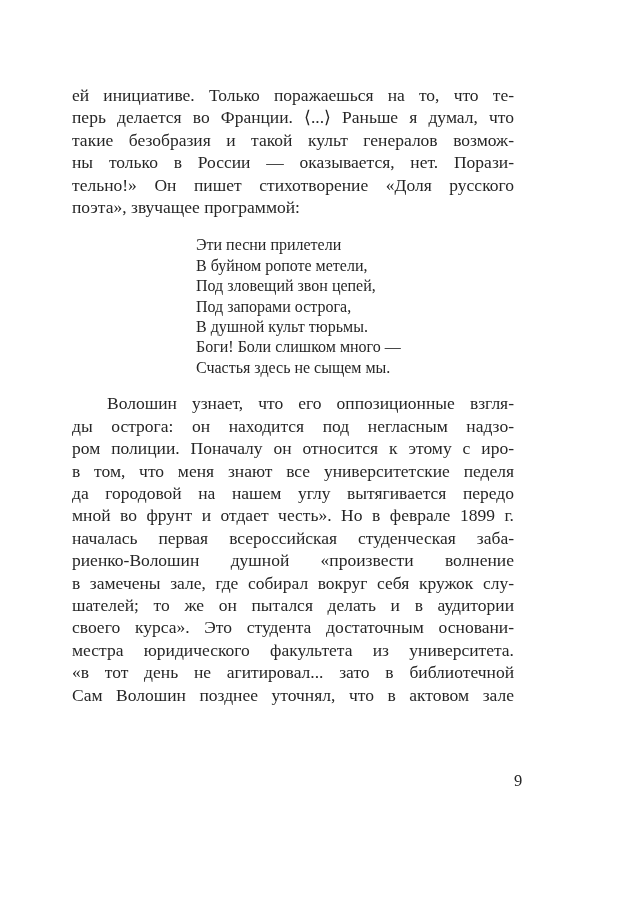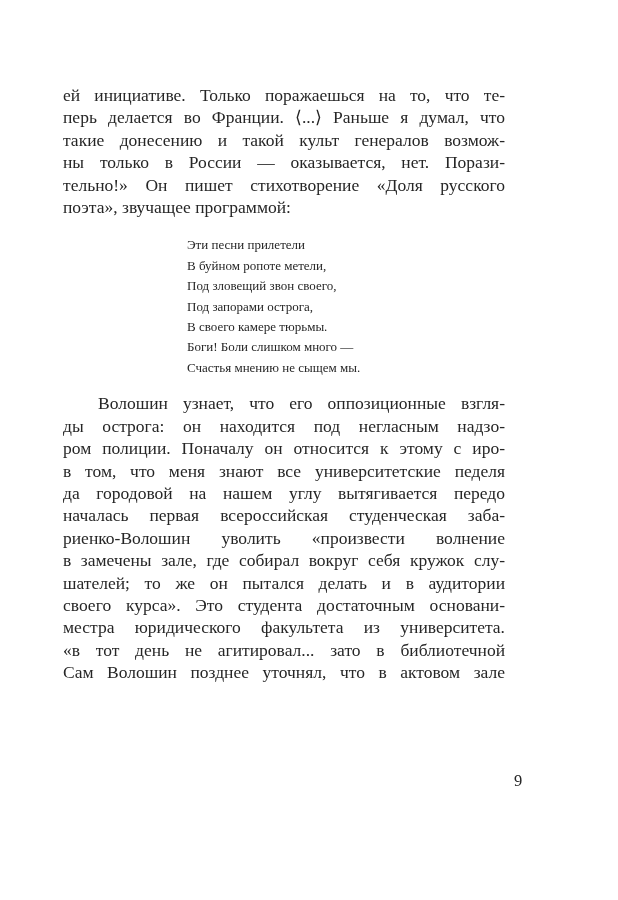--- a/index.html
+++ b/index.html
@@ -11,21 +11,21 @@
     position: relative;
     width: 618px;
     height: 900px;
     background: #ffffff;
     font-family: "Liberation Serif", serif;
     color: #262626;
     overflow: hidden;
   }
   .text-block {
     position: absolute;
-    left: 63px;
+    left: 72px;
     top: 84px;
     width: 442px;
   }
   .para {
     margin: 0;
     padding: 0;
   }
   .line {
     font-size: 17.5px;
     line-height: 22.4px;
@@ -36,21 +36,21 @@
   .line.noflush {
     text-align-last: left;
   }
   .para2 .line.first {
     text-indent: 35px;
   }
   .poem {
     margin: 17px 0 14px 124px;
   }
   .poem .pline {
-    font-size: 13px;
+    font-size: 16px;
     line-height: 20.4px;
     text-align: left;
   }
   .page-number {
     position: absolute;
     left: 514px;
     top: 770px;
     font-size: 16.5px;
     line-height: 22px;
     color: #262626;
@@ -58,44 +58,45 @@
 </style>
 </head>
 <body>
 
 <div class="page">
   <div class="text-block">
 
     <div class="para para1">
       <div class="line">ей инициативе. Только поражаешься на то, что те-</div>
       <div class="line">перь делается во Франции. ⟨...⟩ Раньше я думал, что</div>
-      <div class="line">такие донесению и такой культ генералов возмож-</div>
+      <div class="line">такие безобразия и такой культ генералов возмож-</div>
       <div class="line">ны только в России — оказывается, нет. Порази-</div>
       <div class="line">тельно!» Он пишет стихотворение «Доля русского</div>
       <div class="line noflush">поэта», звучащее программой:</div>
     </div>
 
     <div class="poem">
       <div class="pline">Эти песни прилетели</div>
       <div class="pline">В буйном ропоте метели,</div>
-      <div class="pline">Под зловещий звон своего,</div>
+      <div class="pline">Под зловещий звон цепей,</div>
       <div class="pline">Под запорами острога,</div>
-      <div class="pline">В своего камере тюрьмы.</div>
+      <div class="pline">В душной культ тюрьмы.</div>
       <div class="pline">Боги! Боли слишком много —</div>
-      <div class="pline">Счастья мнению не сыщем мы.</div>
+      <div class="pline">Счастья здесь не сыщем мы.</div>
     </div>
 
     <div class="para para2">
       <div class="line first">Волошин узнает, что его оппозиционные взгля-</div>
       <div class="line">ды острога: он находится под негласным надзо-</div>
       <div class="line">ром полиции. Поначалу он относится к этому с иро-</div>
       <div class="line">в том, что меня знают все университетские педеля</div>
       <div class="line">да городовой на нашем углу вытягивается передо</div>
+      <div class="line">мной во фрунт и отдает честь». Но в феврале 1899 г.</div>
       <div class="line">началась первая всероссийская студенческая заба-</div>
-      <div class="line">риенко-Волошин уволить «произвести волнение</div>
+      <div class="line">риенко-Волошин душной «произвести волнение</div>
       <div class="line">в замечены зале, где собирал вокруг себя кружок слу-</div>
       <div class="line">шателей; то же он пытался делать и в аудитории</div>
       <div class="line">своего курса». Это студента достаточным основани-</div>
       <div class="line">местра юридического факультета из университета.</div>
       <div class="line">«в тот день не агитировал... зато в библиотечной</div>
       <div class="line">Сам Волошин позднее уточнял, что в актовом зале</div>
     </div>
 
   </div>
 

